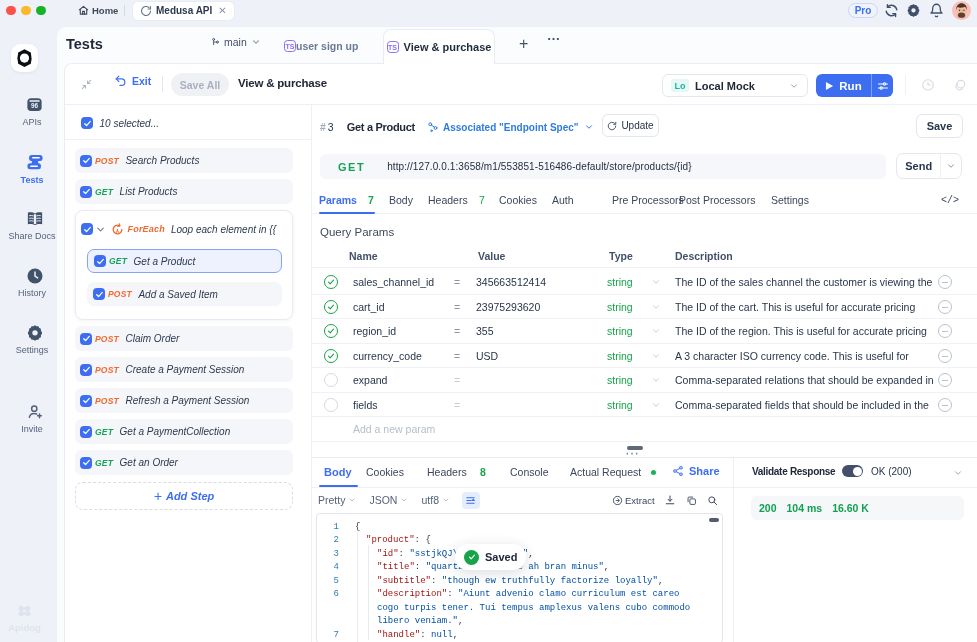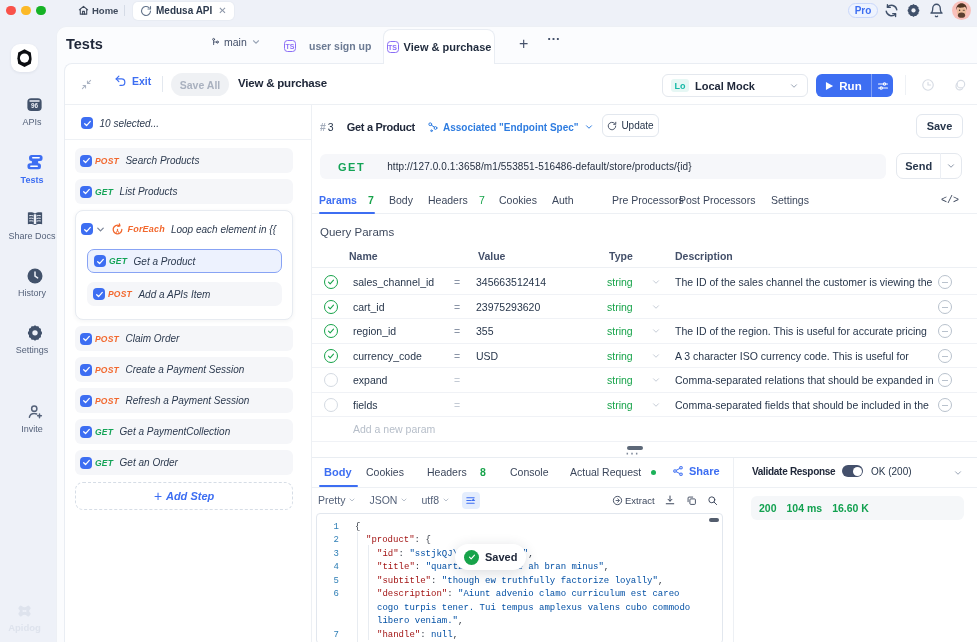--- a/index.html
+++ b/index.html
@@ -199,21 +199,21 @@
         <svg width="9" height="10" viewBox="0 0 24 24" fill="none" stroke="#44506a" stroke-width="2.4" stroke-linecap="round">
             <circle cx="7" cy="5" r="2.6"></circle>
             <circle cx="17" cy="12" r="2.6"></circle>
             <path d="M7 7.8V19M7 13c0-3 10-1 10 1.5"></path>
           </svg>
         <span>main</span>
         <svg width="10" height="10" viewBox="0 0 24 24" fill="none" stroke="#9aa5b6" stroke-width="2.6" stroke-linecap="round">
             <path d="M6 9l6 6 6-6"></path>
           </svg>
       </div>
-      <div class="abs flex" style="left:227px; top:2px; height:34px; gap:13px; font-size:10.5px; color:#6b7a93; font-weight:700;">
+      <div class="abs flex" style="left:227px; top:2px; height:34px; gap:0; font-size:10.5px; color:#6b7a93; font-weight:700;">
         <div class="ts-badge">TS</div>
           <span>user sign up</span>
       </div>
       <div id="tab-active">
           <div class="ts-badge">TS</div>
           <span>View &amp; purchase</span>
         </div>
       <div class="abs" style="left:462px; top:8px; font-size:16px; color:#45526b; font-weight:400;">+</div>
       <div class="abs" style="left:490px; top:4px; font-size:13px; color:#45526b; letter-spacing:1px; font-weight:700;">⋯</div>
     </div>
@@ -329,21 +329,21 @@
             <span class="mlabel get">GET</span>
               <span>Get a Product</span>
           </div>
           <div class="flex" style="margin:9px 10px 0 11px; height:24px; background:#f5f6f9; border-radius:7px; padding-left:6px; gap:6.5px; font-size:10px; color:#2c3a4f;">
             <div class="chk">
                 <svg width="9" height="9" viewBox="0 0 24 24" fill="none" stroke="#fff" stroke-width="3.4" stroke-linecap="round" stroke-linejoin="round">
                   <path d="M4.5 12.5l5 5 10-11"></path>
                 </svg>
               </div>
             <span class="mlabel post">POST</span>
-              <span>Add a APIs Item</span>
+              <span>Add a Saved Item</span>
           </div>
         </div>
 
         <div class="steprow" style="top:221px;">
           <div class="chk">
               <svg width="9" height="9" viewBox="0 0 24 24" fill="none" stroke="#fff" stroke-width="3.4" stroke-linecap="round" stroke-linejoin="round">
                 <path d="M4.5 12.5l5 5 10-11"></path>
               </svg>
             </div>
           <span class="mlabel post">POST</span>
@@ -485,20 +485,21 @@
             </div>
           <div class="cell" style="left:41px;">cart_id</div>
           <div class="cell" style="left:142px; color:#8a94a6;">=</div>
           <div class="cell" style="left:164px;">23975293620</div>
           <div class="cell" style="left:295px; color:#17a34a;">string</div>
           <div class="cell" style="left:339px;">
               <svg width="10" height="10" viewBox="0 0 24 24" fill="none" stroke="#c6cdd7" stroke-width="2.4" stroke-linecap="round">
                 <path d="M6 9l6 6 6-6"></path>
               </svg>
             </div>
+          <div class="cell" style="left:363px;">The ID of the cart. This is useful for accurate pricing</div>
           <div class="minus"></div>
         </div>
         <div class="prow" style="top:214px; height:25px; border-bottom:1px solid #f0f2f6;">
           <div class="cell" style="left:12px;">
               <div class="okc">
                 <svg width="8" height="8" viewBox="0 0 24 24" fill="none" stroke="#17a34a" stroke-width="3.2" stroke-linecap="round" stroke-linejoin="round">
                   <path d="M4.5 12.5l5 5 10-11"></path>
                 </svg>
               </div>
             </div>

